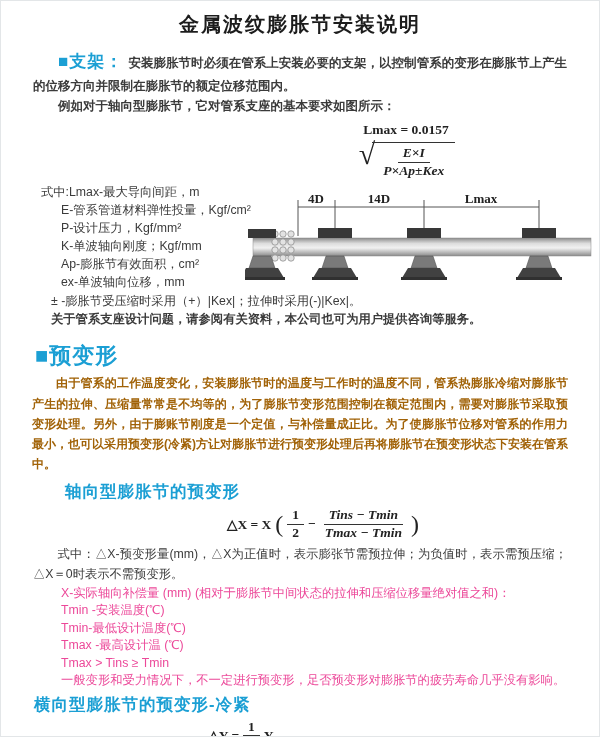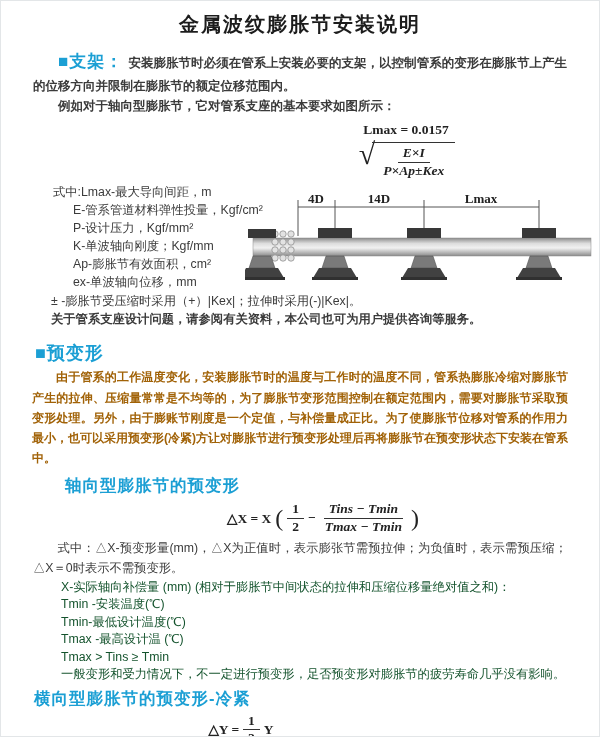--- a/index.html
+++ b/index.html
@@ -23,39 +23,39 @@
     display:flex;align-items:center;gap:4px;
   }
   .f1{margin:6px 0 2px 212px;flex-direction:column;}
   .frac{display:inline-flex;flex-direction:column;align-items:center;line-height:1.25;}
   .frac .num{border-bottom:1.2px solid #333;padding:0 5px;}
   .frac .den{padding:0 5px;}
   .it{font-style:italic;}
   .sqrt{display:inline-flex;align-items:stretch;}
   .radical{font-size:30px;font-weight:400;line-height:1;align-self:flex-start;margin:-3px -3px 0 2px;}
   .under{border-top:1.4px solid #333;padding:2px 6px 0 6px;}
-  .defs{margin:4px 0 0 52px;font-size:12.3px;line-height:1.46;color:#3b3b3b;}
+  .defs{margin:4px 0 0 40px;font-size:12.3px;line-height:1.46;color:#3b3b3b;}
   .defs .d{padding-left:20px;}
   .defs .d0{padding-left:0;}
   .note-line{margin:1px 30px 0 50px;font-size:12.3px;line-height:1.46;color:#3b3b3b;}
   .consult{font-weight:600;}
-  .section-h{margin:12px 0 0 34px;color:#1b9fd4;font-size:18px;font-weight:bold;letter-spacing:1px;}
+  .section-h{margin:12px 0 0 34px;color:#1b9fd4;font-size:22px;font-weight:bold;letter-spacing:1px;}
   .predeform-body{
     margin:2px 31px 0;font-size:12px;line-height:1.69;font-weight:600;
     text-align:justify;text-indent:2em;color:#a16207;
   }
   .sub-h{margin:6px 0 0 64px;color:#1b9fd4;font-size:16.5px;font-weight:bold;letter-spacing:1px;}
   .sub-h2{margin:4px 0 0 33px;}
   .f2{margin:4px 0 0;justify-content:center;padding-left:46px;}
   .paren{font-size:24px;font-weight:400;line-height:1;}
   .axial-note{
     margin:4px 32px 0;font-size:12.3px;line-height:1.6;text-align:justify;
     text-indent:2em;color:#3b3b3b;
   }
-  .axial-lines{margin:0 0 0 60px;font-size:12.3px;line-height:1.42;color:#14532d;}
+  .axial-lines{margin:0 0 0 60px;font-size:12.3px;line-height:1.42;color:#ec4899;}
   .f3{margin:3px 0 0;justify-content:center;padding-right:118px;}
   .diagram{position:absolute;left:244px;top:191px;width:352px;height:100px;}
 </style>
 </head>
 <body>
 
 <div class="page">
 
   <h1 class="title">金属波纹膨胀节安装说明</h1>
 

